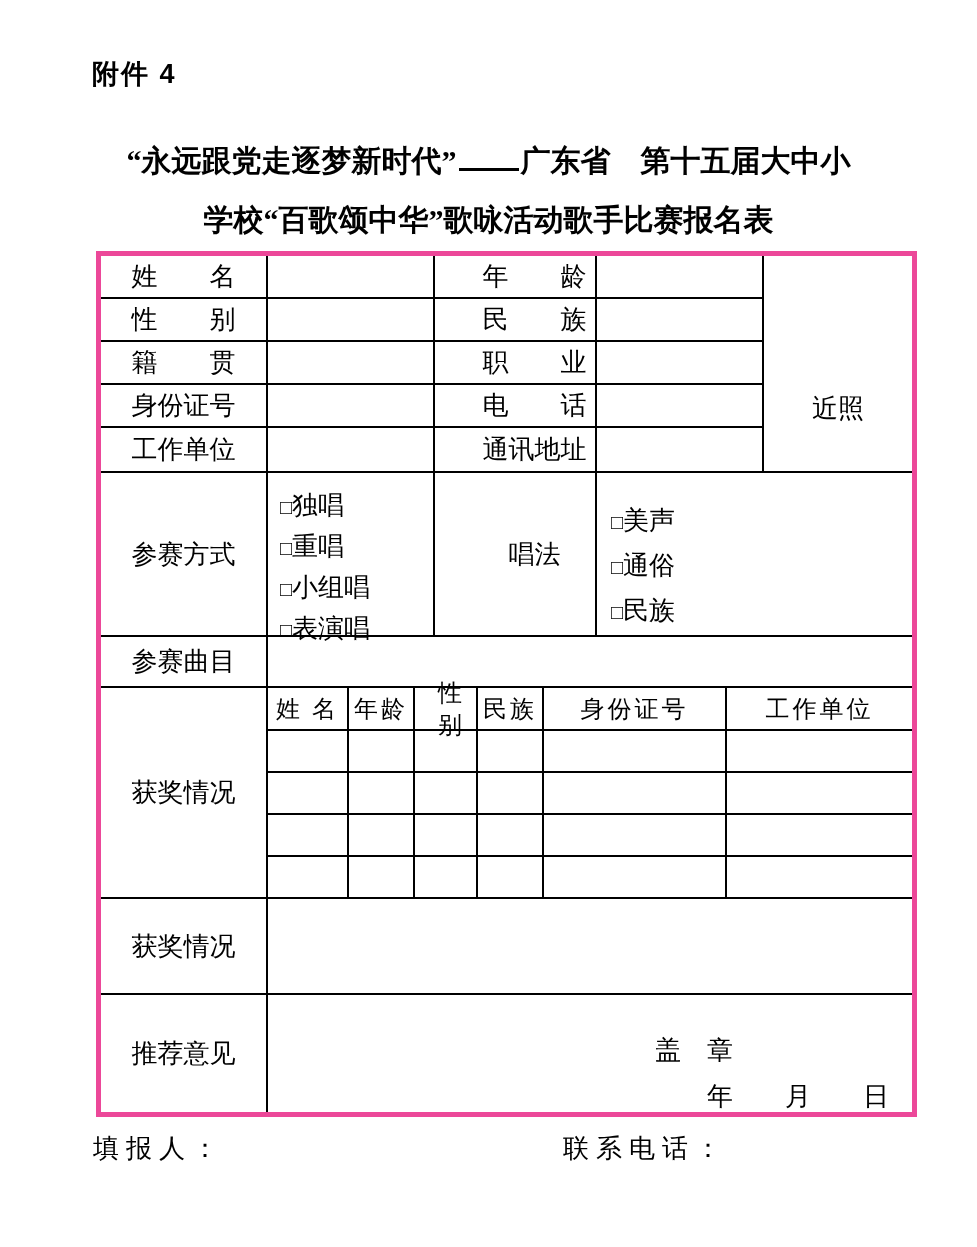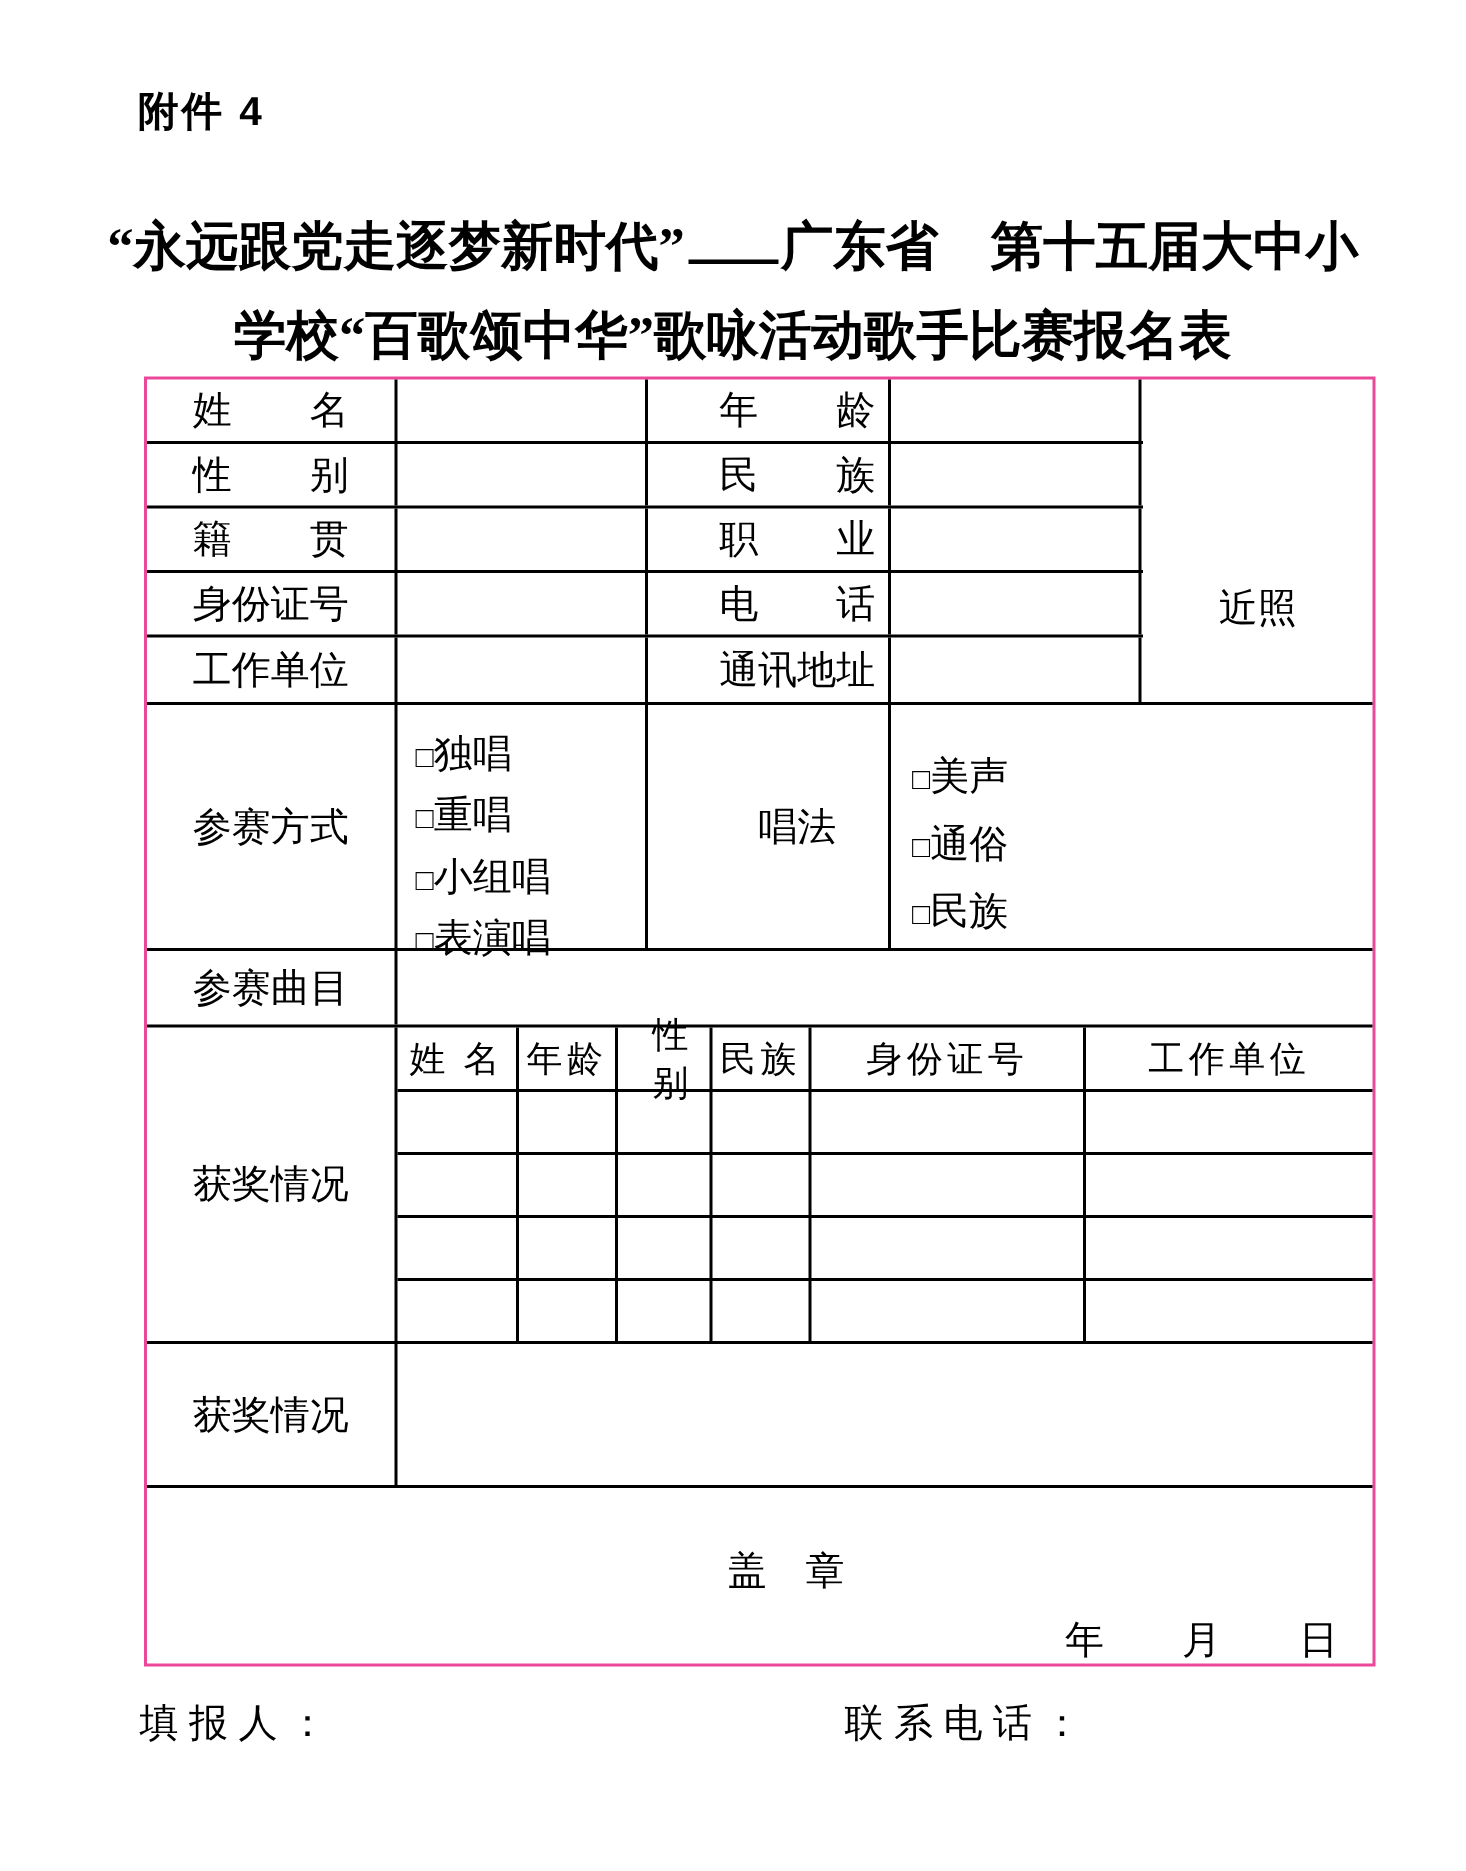--- a/index.html
+++ b/index.html
@@ -8,28 +8,28 @@
     width:977px; height:1247px; position:relative;
     font-family:"Liberation Serif","DejaVu Serif",serif;
     color:#000;
   }
   .attachment {
     position:absolute; left:92px; top:56px;
     font-family:"Liberation Sans","DejaVu Sans",sans-serif;
     font-weight:bold; font-size:27px; letter-spacing:2px;
   }
   .title-line { position:absolute; left:0; width:977px; text-align:center;
-    font-weight:bold; font-size:35px; white-space:nowrap; }
+    font-weight:bold; font-size:30px; white-space:nowrap; }
   .title-1 { top:141px; }
   .title-2 { top:200px; }
   .blank-underline { display:inline-block; width:60px; height:4px;
     border-bottom:3px solid #000; margin:0 2px; }
 
   .form-table { position:absolute; left:96px; top:251px; width:821px;
-    border:2px solid #ec4899; font-size:26px; }
+    border:5px solid #ec4899; font-size:26px; }
   .band { display:flex; border-bottom:2px solid #000; }
   .band:last-child { border-bottom:none; }
   .cell { border-right:2px solid #000; display:flex;
     align-items:center; justify-content:center; }
   .cell.last { border-right:none; }
 
   
   .left5 { width:664px; display:flex; flex-direction:column; }
   .arow { display:flex; height:43px; border-bottom:2px solid #000; }
   .arow:last-child { border-bottom:none; }
@@ -184,20 +184,21 @@
       </div>
     </div>
   </div>
 
   <div class="band band-e">
     <div class="cell w167 label-cell">获奖情况</div>
     <div class="cell fill last"></div>
   </div>
 
   <div class="band band-f">
+    <div class="cell w167 label-cell">推荐意见</div>
     <div class="cell fill last rec-area">
       <span class="seal-text">盖　章</span>
       <span class="date-text">年　　月　　日</span>
     </div>
   </div>
 
 </div>
 
 <div class="footer-label filler">填报人：</div>
 <div class="footer-label phone">联系电话：</div>

